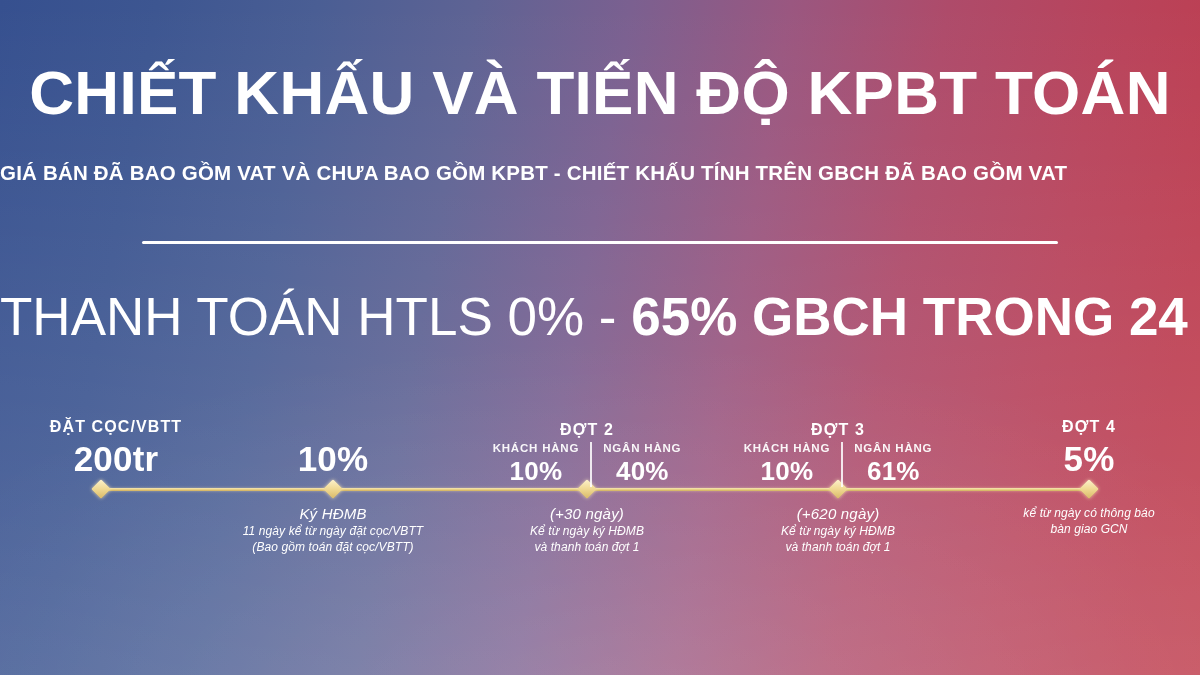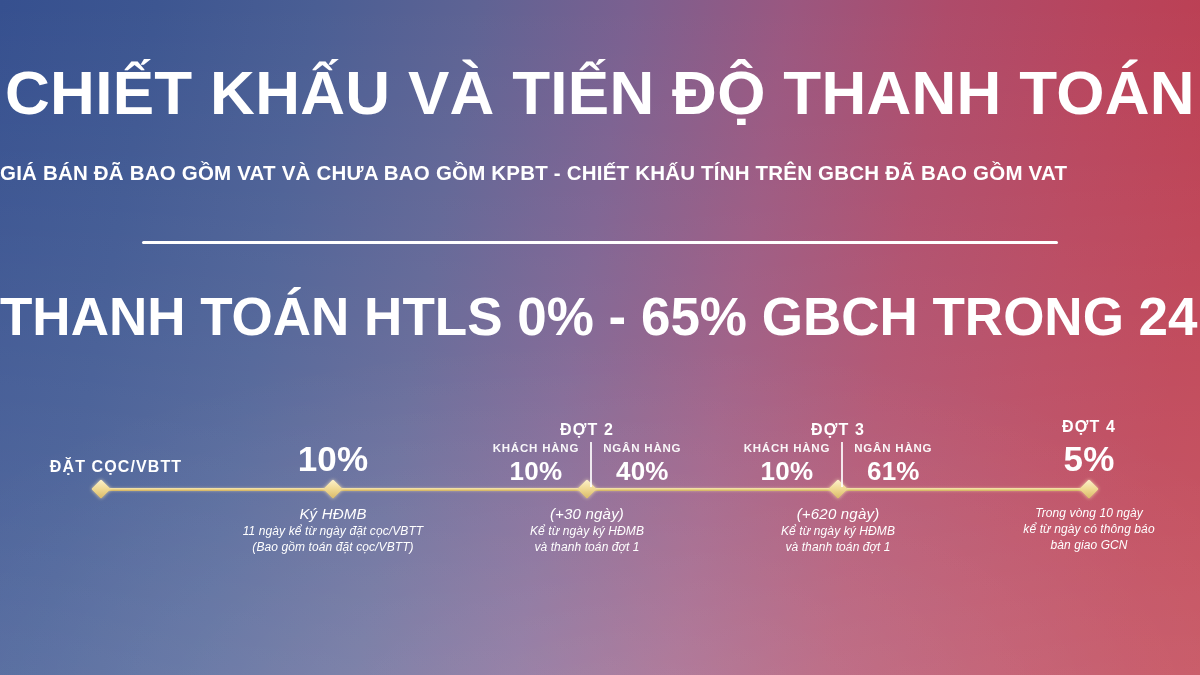--- a/index.html
+++ b/index.html
@@ -77,21 +77,21 @@
   .headline {
     position: absolute;
     top: 289px;
     left: 0;
     width: 1200px;
     text-align: center;
     font-size: 53px;
     line-height: 1.05;
     white-space: nowrap;
   }
-  .headline .hl-light { font-weight: 700; letter-spacing: 0px; }
+  .headline .hl-light { font-weight: 400; letter-spacing: 0px; }
   .headline .hl-bold  { font-weight: 700; letter-spacing: 0px; }
 
   
   .timeline-line {
     position: absolute;
     top: 487.5px;
     left: 101px;
     width: 988px;
     height: 3px;
     background: linear-gradient(to bottom, #f6e7b4 0%, #e8cf84 50%, #cfae5c 100%);
@@ -170,36 +170,37 @@
     margin: 0;
   }
 </style>
 </head>
 <body>
 
 <div id="poster">
 
   <div class="layer">
 
-    <div class="title">CHIẾT KHẤU VÀ TIẾN ĐỘ THANH TOÁN</div>
+    <div class="title">CHIẾT KHẤU VÀ TIẾN ĐỘ KPBT TOÁN</div>
 
     <div class="subtitle">GIÁ BÁN ĐÃ BAO GỒM VAT VÀ CHƯA BAO GỒM KPBT - CHIẾT KHẤU TÍNH TRÊN GBCH ĐÃ BAO GỒM VAT</div>
 
     <div class="divider"></div>
 
     <div class="headline">
       <span class="hl-light">THANH TOÁN HTLS 0% - </span><span class="hl-bold">65% GBCH TRONG 24 THÁNG</span>
     </div>
 
     <div class="timeline-line"></div>
 
     <div class="node" style="left:94px;"></div>
     <div class="stage" style="left:15px; width:202px; height:60px; top:419px;">
       <div class="stage-top">
         <p class="stage-label">ĐẶT CỌC/VBTT</p>
+        <p class="stage-value">200tr</p>
       </div>
     </div>
 
     <div class="node" style="left:326px;"></div>
     <div class="stage" style="left:233px; width:200px; height:60px; top:419px;">
       <div class="stage-top">
         <p class="stage-value">10%</p>
       </div>
     </div>
     <div class="stage" style="left:233px; width:200px; top:505px;">
@@ -260,20 +261,19 @@
 
     <div class="node" style="left:1082px;"></div>
     <div class="stage" style="left:989px; width:200px; height:60px; top:419px;">
       <div class="stage-top">
         <p class="stage-label">ĐỢT 4</p>
         <p class="stage-value">5%</p>
       </div>
     </div>
     <div class="stage" style="left:989px; width:200px; top:505px;">
       <div class="stage-bottom">
-        <p class="note-line">Trong vòng 10 ngày</p>
         <p class="note-line">kể từ ngày có thông báo</p>
         <p class="note-line">bàn giao GCN</p>
       </div>
     </div>
 
   </div>
 </div>
 
 </body></html>

